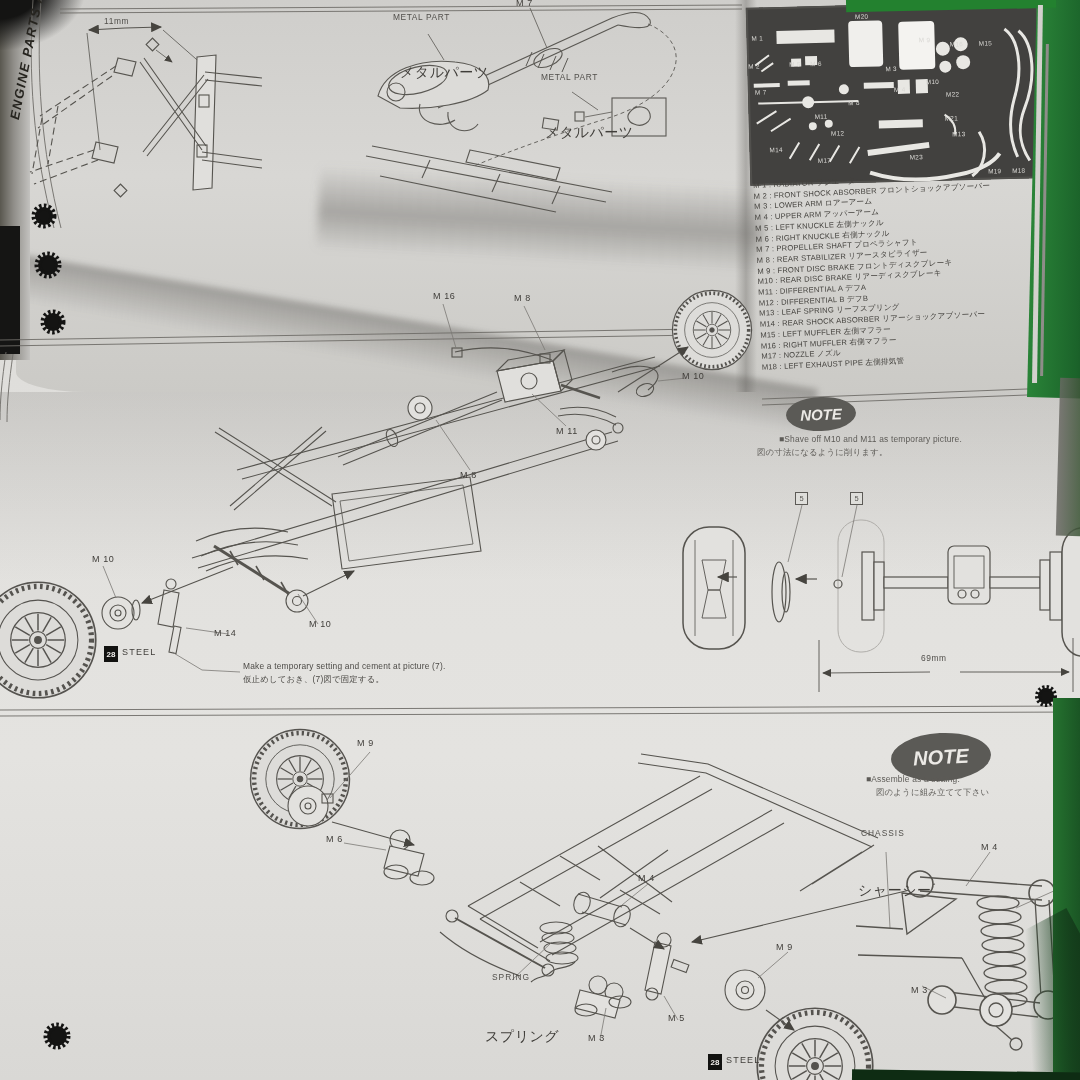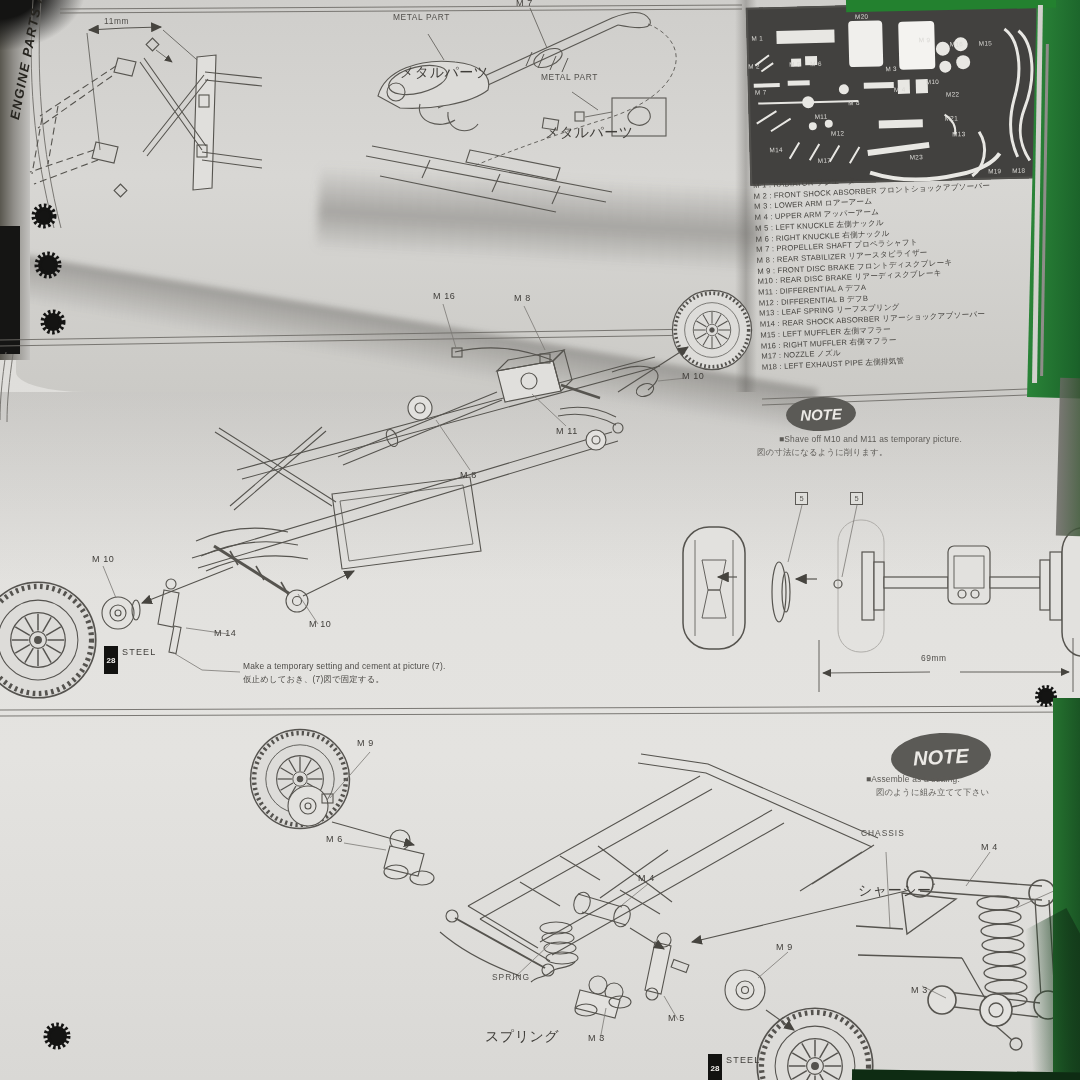--- a/index.html
+++ b/index.html
@@ -42,21 +42,21 @@
   .sliver{z-index:7;}
   #edge-sliver1{left:1035px;top:5px;width:5px;height:378px;transform:rotate(.9deg);background:#d2d1cd;}
   #edge-sliver2{left:1043px;top:44px;width:3px;height:332px;transform:rotate(1deg);background:#8e8d89;}
   
   .lbl{position:absolute;z-index:5;font-size:9px;color:#403e3a;letter-spacing:.6px;white-space:nowrap;}
   .lbl-sm{font-size:8.4px;color:#514f4b;}
   .lbl-jp{font-size:14px;letter-spacing:.5px;margin-top:40px;}
   .note-oval{position:absolute;z-index:5;border-radius:50%;background:#5b5a56;color:#eceae6;
     display:flex;align-items:center;justify-content:center;font-weight:bold;font-style:italic;}
   .badge{position:absolute;z-index:5;background:#121210;color:#f1efec;font-size:8px;font-weight:bold;
-    width:14px;height:28px;display:flex;align-items:center;justify-content:center;}
+    width:14px;height:16px;display:flex;align-items:center;justify-content:center;}
   .bagbox{position:absolute;z-index:5;width:11px;height:11px;border:1px solid #5c5a56;color:#5c5a56;
     font-size:7.5px;display:flex;align-items:center;justify-content:center;background:rgba(230,229,226,.5);}
   #edge-title{position:absolute;left:7px;top:118px;z-index:5;transform:rotate(-79deg);transform-origin:0 0;
     font-weight:bold;font-style:italic;font-size:13px;letter-spacing:1.5px;color:#26241f;white-space:nowrap;}
   #parts-box{position:absolute;left:748px;top:4px;width:292px;height:178px;z-index:5;
     transform:rotate(-1.5deg);background:#42413f;box-shadow:0 0 0 2px #51504d inset;}
   #parts-box .plbl{position:absolute;font-size:6.4px;color:#d9d8d4;letter-spacing:.3px;white-space:nowrap;}
   #parts-list{position:absolute;left:753px;top:181px;width:300px;z-index:5;transform:rotate(-2.7deg);
     transform-origin:0 0;}
   #parts-list .row{font-size:7.6px;line-height:10.7px;color:#44423e;letter-spacing:.2px;white-space:nowrap;}

